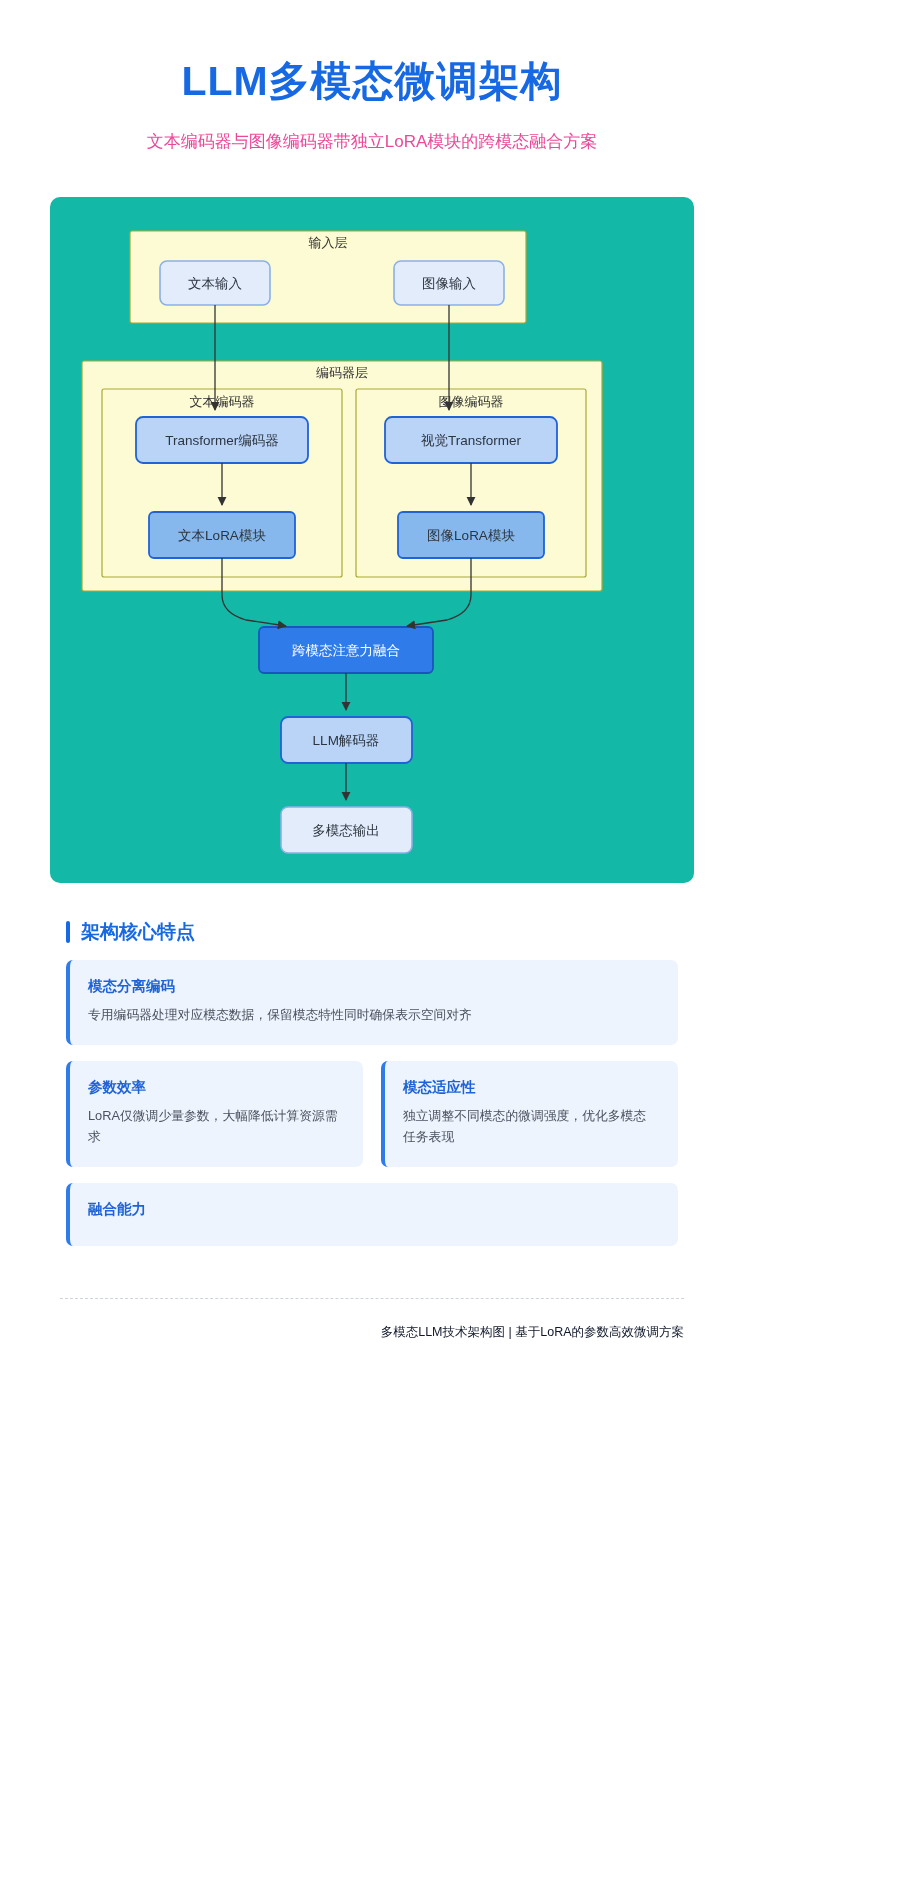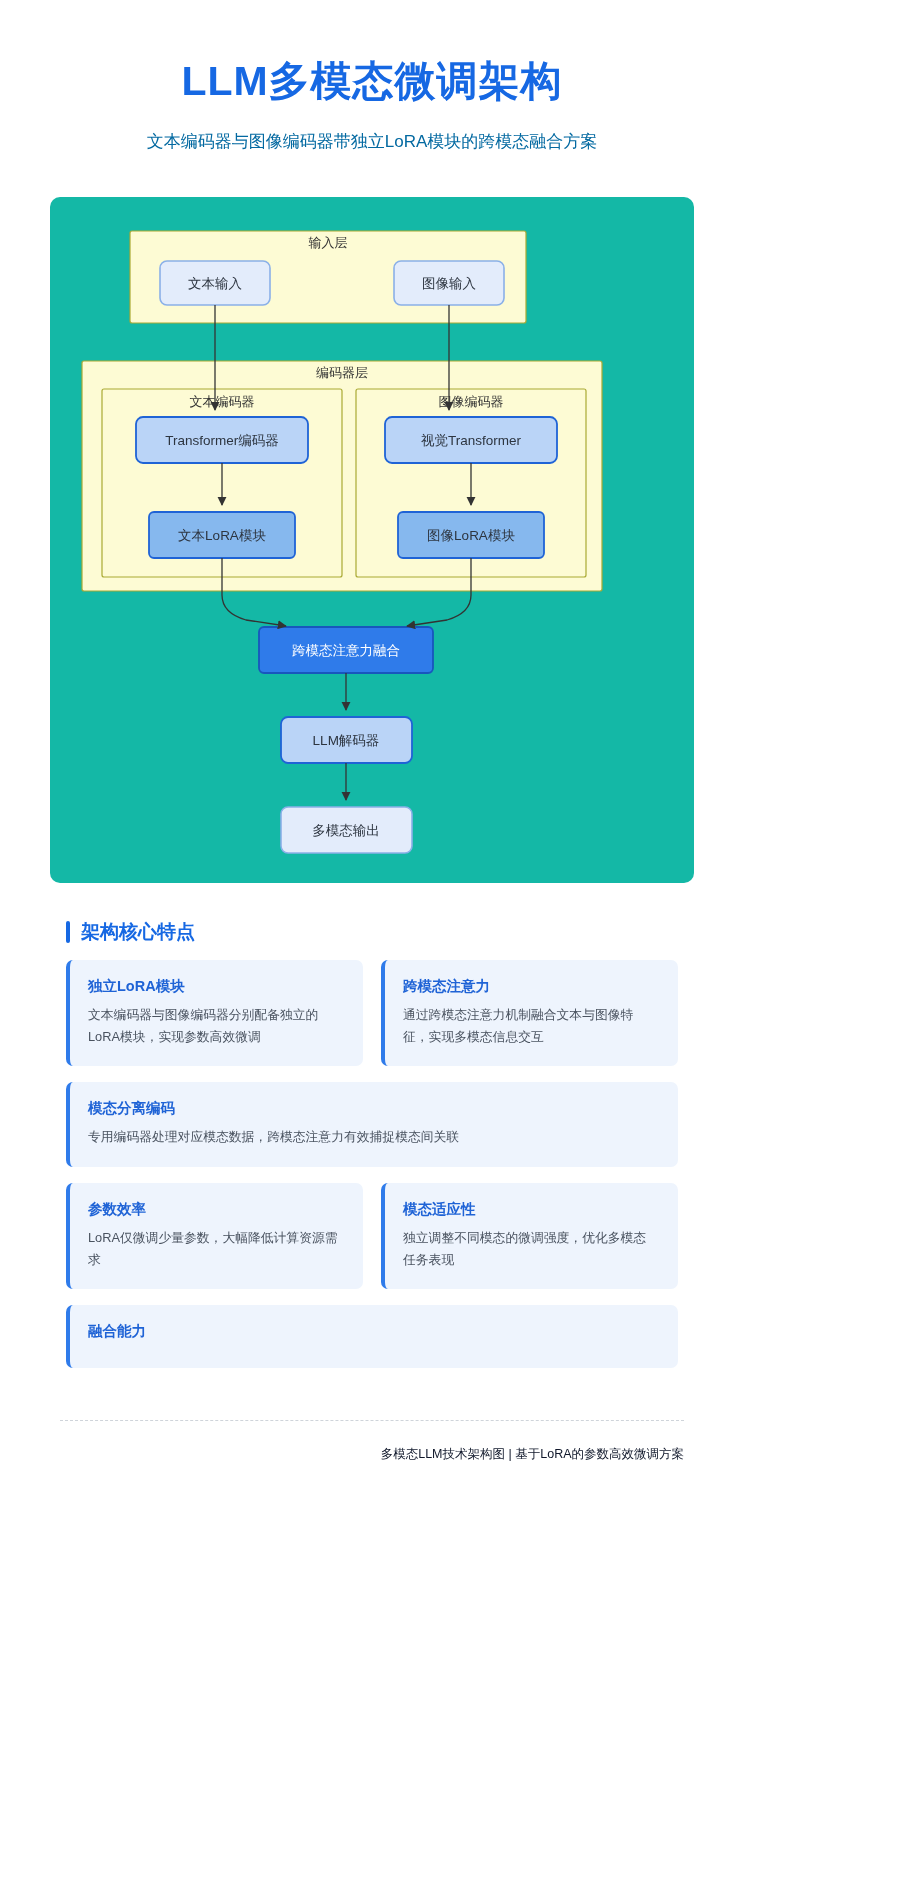--- a/index.html
+++ b/index.html
@@ -21,21 +21,21 @@
   .title {
     font-size: 41px;
     font-weight: bold;
     color: #1668e3;
     letter-spacing: 1px;
     line-height: 1.25;
   }
   .subtitle {
     margin-top: 22px;
     font-size: 17px;
-    color: #0369a1;
+    color: #ec4899;
     line-height: 1.5;
     font-weight: normal;
   }
 
   
   .diagram-panel {
     margin: 42px 50px 0 50px;
     background: #14b8a6;
     border-radius: 10px;
     padding: 12px 0 14px 0;
@@ -198,35 +198,25 @@
       </g>
     </svg>
   </div>
 
   <div class="section">
     <div class="section-head">
       <div class="section-bar"></div>
       <div class="section-title">架构核心特点</div>
     </div>
 
-    <div class="card-row">
-      <div class="card">
-        <div class="card-title">独立LoRA模块</div>
-        <div class="card-desc">文本编码器与图像编码器分别配备独立的LoRA模块，实现参数高效微调</div>
-      </div>
-      <div class="card">
-        <div class="card-title">跨模态注意力</div>
-        <div class="card-desc">通过跨模态注意力机制融合文本与图像特征，实现多模态信息交互</div>
-      </div>
-    </div>
 
     <div class="card-row">
       <div class="card full">
         <div class="card-title">模态分离编码</div>
-        <div class="card-desc">专用编码器处理对应模态数据，跨模态注意力有效捕捉模态间关联</div>
+        <div class="card-desc">专用编码器处理对应模态数据，保留模态特性同时确保表示空间对齐</div>
       </div>
     </div>
   </div>
 
   <div class="section">
 
     <div class="card-row">
       <div class="card">
         <div class="card-title">参数效率</div>
         <div class="card-desc">LoRA仅微调少量参数，大幅降低计算资源需求</div>

